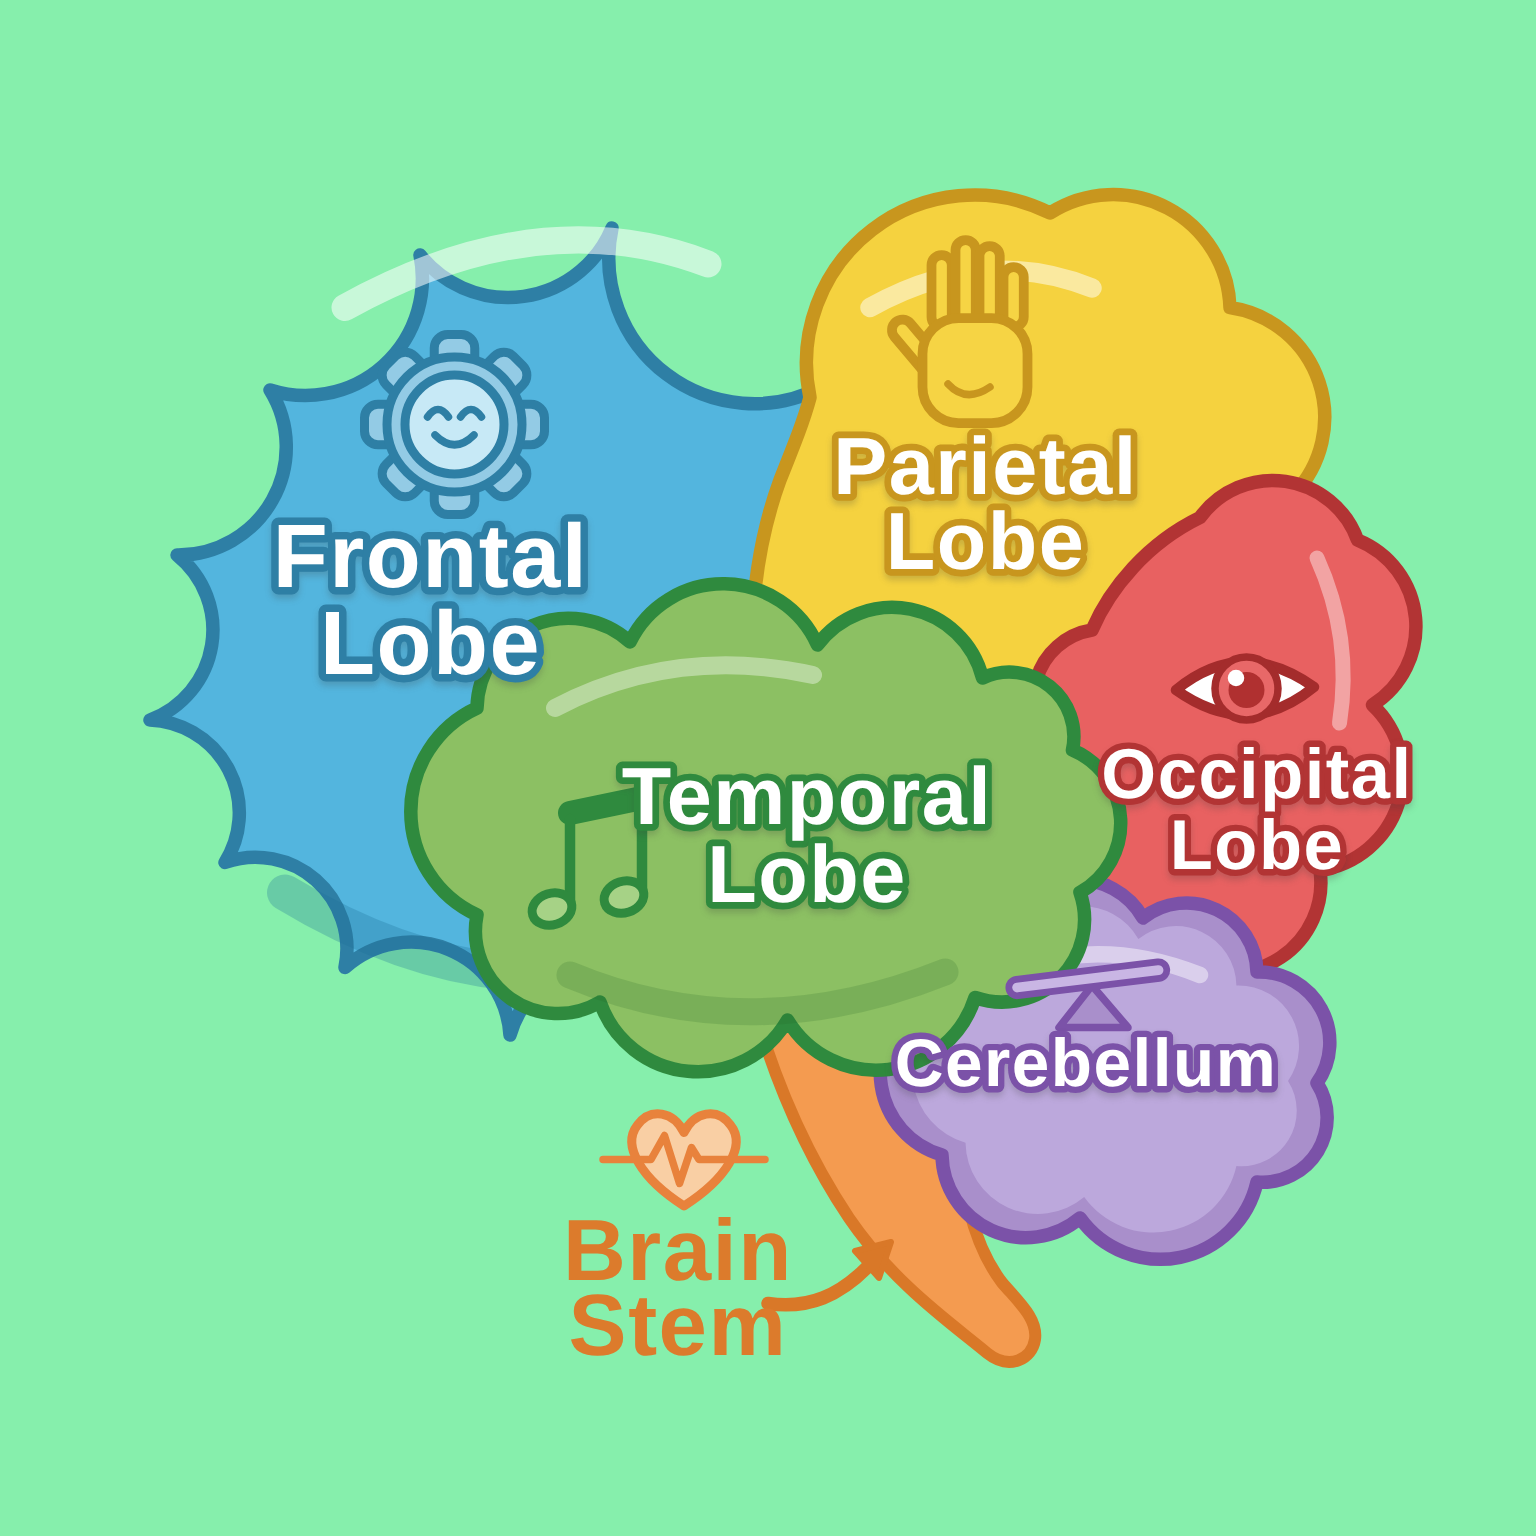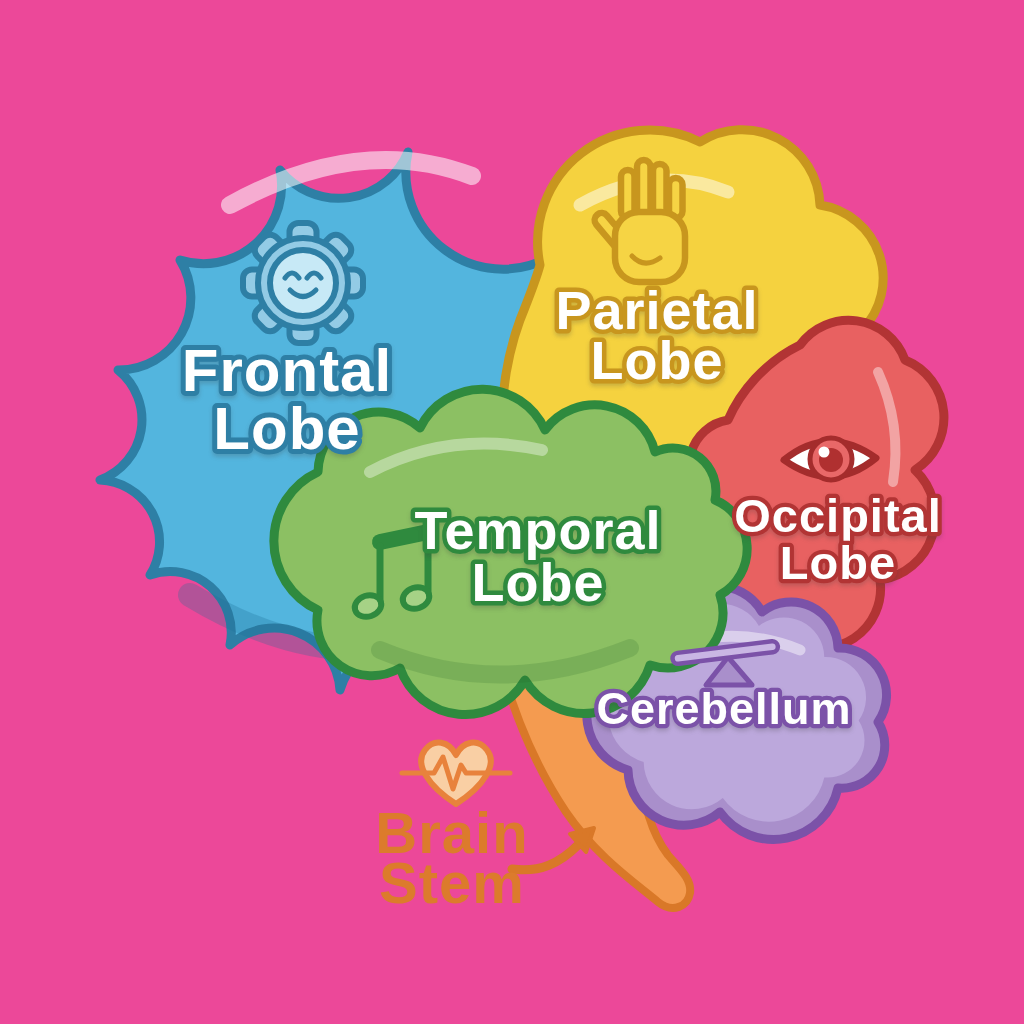--- a/index.html
+++ b/index.html
@@ -1,16 +1,16 @@
 <!DOCTYPE html>
 <html><head>
 <meta charset="utf-8">
 <style>
   html,body{margin:0;padding:0;background:#ffffff;}
-  .stage{position:relative;width:1024px;height:1024px;background:#ec4899;overflow:hidden;
+  .stage{position:relative;width:1024px;height:1024px;background:#86efac;overflow:hidden;
          font-family:"Liberation Sans",sans-serif;}
   .stage svg{position:absolute;left:0;top:0;}
   .lobe-label{font-family:"Liberation Sans",sans-serif;font-weight:bold;text-anchor:middle;
               fill:#ffffff;paint-order:stroke;stroke-linejoin:round;stroke-linecap:round;
               letter-spacing:1px;filter:drop-shadow(0 3px 2px rgba(60,60,60,.22));}
   .plain-label{font-family:"Liberation Sans",sans-serif;font-weight:bold;text-anchor:middle;
                letter-spacing:1px;}
 </style>
 </head>
 <body>

